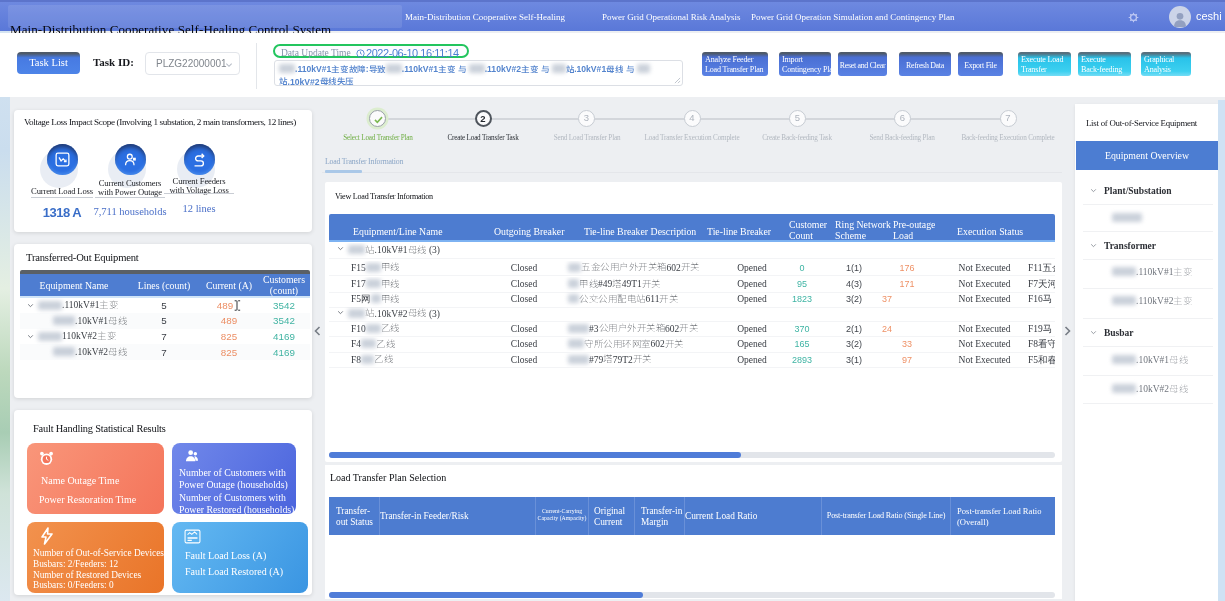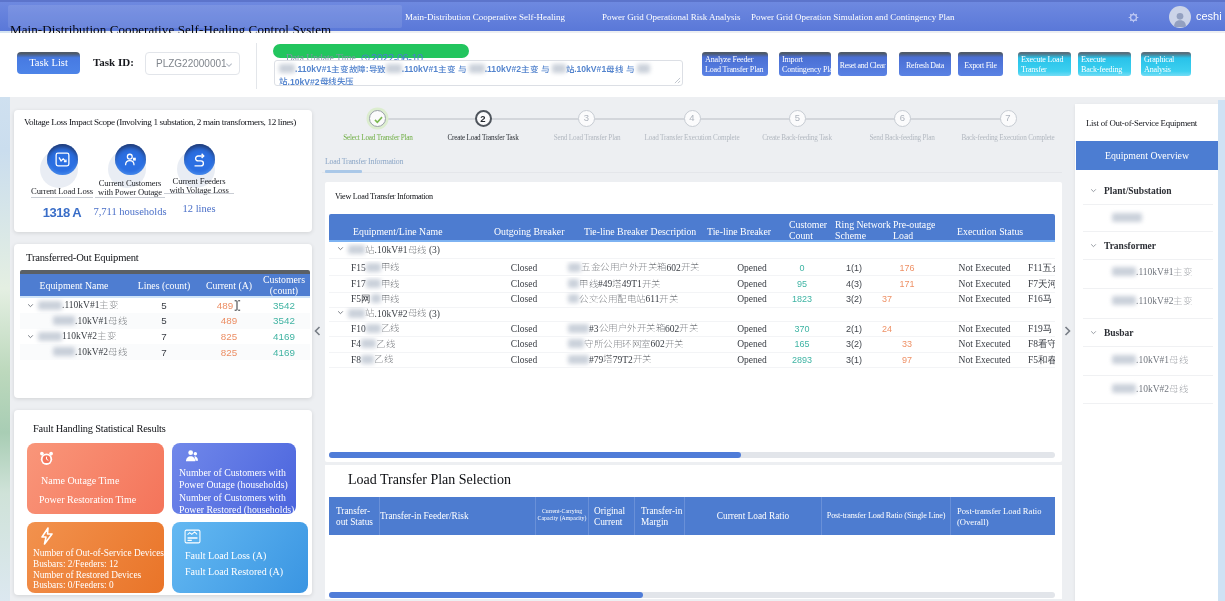--- a/index.html
+++ b/index.html
@@ -17,21 +17,21 @@
 #avatar svg{position:absolute;left:3px;top:3.5px;width:16px;height:18px;fill:#93a0c0}
 #nav .uname{position:absolute;left:1196px;top:8px;font-size:11px;color:#fff;font-family:"Liberation Sans",sans-serif}
 
 #toolbar{position:absolute;left:0;top:33px;width:1225px;height:64px;background:#fff}
 #btn-tasklist{position:absolute;left:17px;top:19px;width:63px;height:21.5px;background:linear-gradient(180deg,#4e5a6a 0,#4e5a6a 7%,#477ae2 26%,#4d84e8 100%);border-radius:4px;color:#fff;font-size:10.5px;text-align:center;line-height:22px}
 #lbl-taskid{position:absolute;left:93px;top:23px;font-size:11px;font-weight:bold;color:#16181d}
 #sel{position:absolute;left:145px;top:19px;width:95px;height:22.5px;border:1px solid #e2e5ea;border-radius:4px;background:#fff}
 #sel .v{position:absolute;left:10px;top:5px;font-size:10px;color:#80868d;font-family:"Liberation Sans",sans-serif}
 #sel .a{position:absolute;right:6px;top:8px;width:8px;height:8px;color:#b6bcc6}
 #tb-div{position:absolute;left:256px;top:10px;width:1px;height:46px;background:#e3e6ea}
-#pill{position:absolute;left:273px;top:11px;width:196px;height:14px;border:7px solid #22c55e;border-radius:8px;background:#fcfdff}
+#pill{position:absolute;left:273px;top:11px;width:196px;height:14px;border:2px solid #22c55e;border-radius:8px;background:#fcfdff}
 #pill .t1{position:absolute;left:6px;top:2px;font-size:9.5px;color:#8494aa}
 #pill .clk{position:absolute;left:81px;top:2.5px;width:9px;height:9px;color:#4a7fd2}
 #pill .t2{position:absolute;left:91px;top:1px;font-size:11px;color:#4a7fd2;letter-spacing:-.45px}
 #ta{position:absolute;left:274px;top:27px;width:409px;height:26px;border:1px solid #dcdfe5;border-radius:3px;background:#fff;font-size:9.5px;color:#5585ce;line-height:12.5px;padding:2px 4px;overflow:hidden}
 #ta .rs2{position:absolute;right:1px;bottom:1px;width:7px;height:7px}
 .tbtn{position:absolute;top:19px;height:24px;border-radius:3px;color:#fff;font-size:8.1px;line-height:10px;padding-top:3px;text-align:left;padding-left:3px;white-space:nowrap;letter-spacing:-.2px;overflow:hidden}
 .tbtn.c1{text-align:center;padding-left:0;line-height:21px;font-size:7.9px;letter-spacing:-.3px}
 .blue{background:linear-gradient(180deg,#4e5a6a 0,#4e5a6a 6%,#4a6fd4 22%,#5a82e4 100%)}
 .cyan{background:linear-gradient(180deg,#57707e 0,#57707e 6%,#29c2e9 25%,#3cd0f0 80%,#74dcf5 100%)}
 
@@ -72,21 +72,21 @@
 #mid{position:absolute;left:322px;top:97px;width:740px;height:504px}
 .step-line{position:absolute;top:21px;height:1.5px;background:#d3d6db}
 .stc{position:absolute;top:13px;width:17px;height:17px;border-radius:50%;background:#fbfbfc;text-align:center;font-family:"Liberation Sans",sans-serif}
 .stc.gray{border:1.5px solid #c7ccd3;color:#aeb4bd;font-size:9.5px;line-height:14.5px}
 .stl{position:absolute;top:37px;font-size:7.2px;letter-spacing:-.2px;color:#b2b8c0;white-space:nowrap;transform:translateX(-50%)}
 #tabrow .tab{position:absolute;left:3px;top:60px;font-size:7.8px;letter-spacing:-.2px;color:#8aa5c6}
 #tabrow .ind{position:absolute;left:3px;top:73px;width:37px;height:2.5px;background:#aac8e8;border-radius:1px}
 #tabrow .hl{position:absolute;left:0px;top:74.5px;width:740px;height:1px;background:#e4e6ea}
 #panel1{position:absolute;left:3px;top:85px;width:737px;height:280px;background:#fff;border-radius:2px}
 #panel2{position:absolute;left:3px;top:368px;width:737px;height:134px;background:#fff}
-.mtt{position:absolute;left:23px;top:9px;font-size:14px;color:#0c0e12}
+.mtt{position:absolute;left:5px;top:9px;font-size:10px;color:#0c0e12}
 #mt1{position:absolute;left:4px;top:31px;width:726px;font-size:9.5px}
 #mt1 .hd{position:absolute;left:0;top:1px;width:726px;height:28px;background:#4d7cd0;border-radius:2px 2px 0 0;border-bottom:2px solid #7db2f2}
 #mt1 .hc{position:absolute;color:#fff;font-size:9.8px;line-height:10.5px}
 .mrow{position:absolute;left:0;width:726px;height:15.5px;line-height:15.5px;color:#383c43;font-size:9.5px;overflow:hidden;border-bottom:1px solid #f3f4f6}
 .mrow .cell{position:absolute;top:0;white-space:nowrap}
 .grp{color:#3c4046}
 .teal{color:#3fb4a4;font-family:"Liberation Sans",sans-serif;font-size:9px}
 .ornum{color:#ee9166;font-family:"Liberation Sans",sans-serif;font-size:9px}
 .dknum{color:#43474e;font-family:"Liberation Sans",sans-serif;font-size:9px}
 .hsb{position:absolute;height:6px;border-radius:3px;background:#e2e5ea}
@@ -611,21 +611,21 @@
     <div class="c" style="left:207px;width:53px">
             <div style="top:11px;text-align:center;font-size:5.8px;line-height:7px;white-space:nowrap">Current-Carrying<br>Capacity (Ampacity)</div>
           </div>
     <div class="c" style="left:260px;width:46px">
             <div style="top:9px;left:5px">Original<br>Current</div>
           </div>
     <div class="c" style="left:306px;width:50px">
             <div style="top:9px;left:6px">Transfer-in<br>Margin</div>
           </div>
     <div class="c" style="left:356px;width:137px">
-            <div style="top:14px;text-align:center">Current Load Ratio</div>
+            <div style="top:14px;">Current Load Ratio</div>
           </div>
     <div class="c" style="left:493px;width:129px">
             <div style="top:14px;text-align:center;font-size:8.2px;white-space:nowrap;letter-spacing:-.2px">Post-transfer Load Ratio (Single Line)</div>
           </div>
     <div class="c" style="left:622px;width:104px;border-right:none">
             <div style="top:9px;left:6px;font-size:8.6px;white-space:nowrap">Post-transfer Load Ratio<br>(Overall)</div>
           </div>
   </div>
   <div class="hsb" style="left:4px;top:127px;width:726px">
           <div class="th" style="width:314px"></div>

